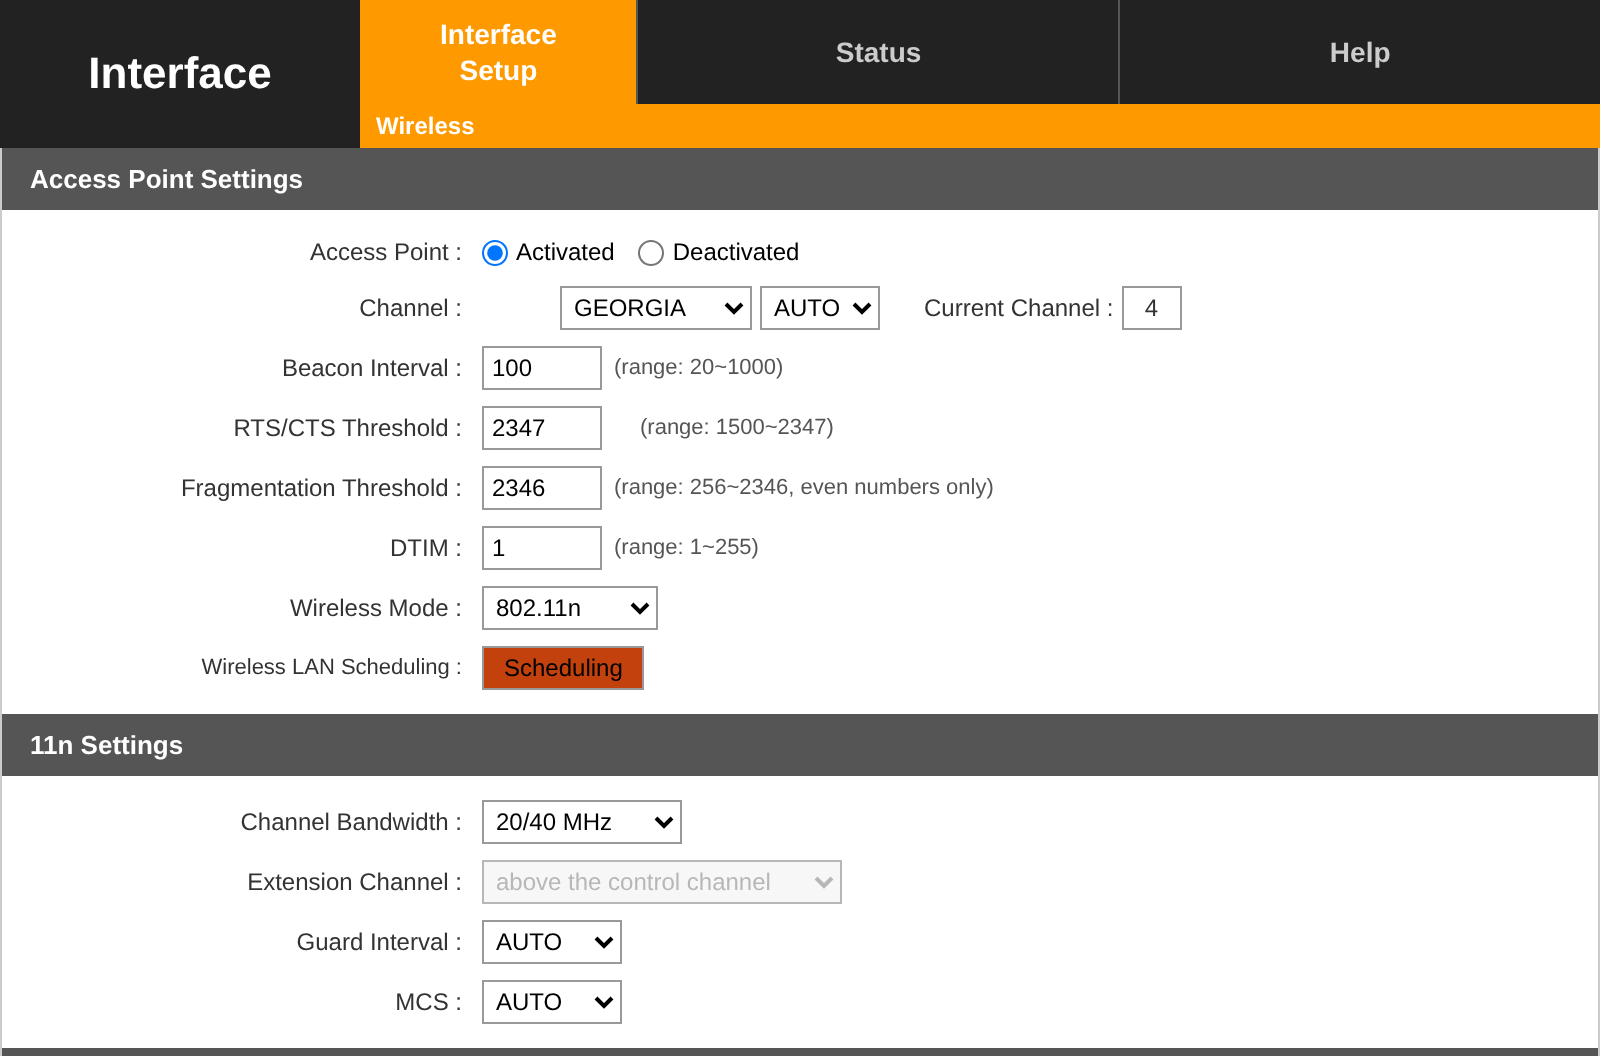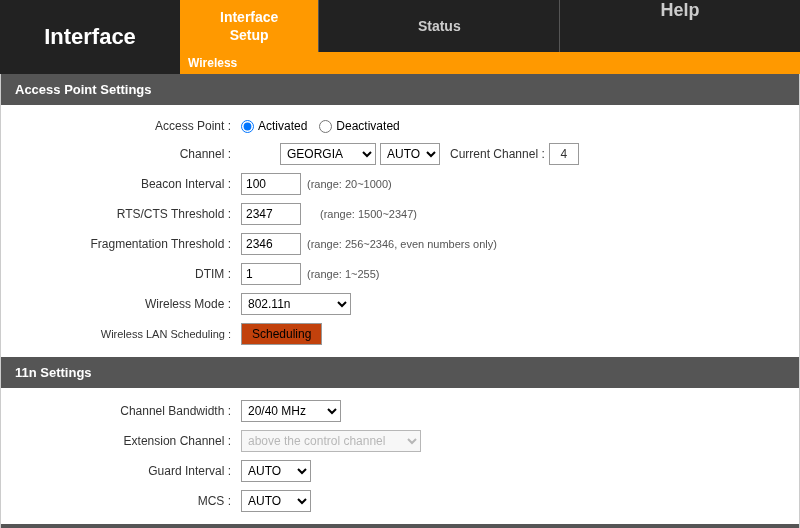--- a/index.html
+++ b/index.html
@@ -15,21 +15,21 @@
   <div style="display:flex; align-items:center; justify-content:center; width:180px; background:#222; color:#fff; font-size:22px; font-weight:bold;">
     <span>Interface</span>
   </div>
   <div style="display:flex; flex-direction:column; flex:1;">
     <div style="display:flex; flex:1;">
       <div style="display:flex; align-items:center; justify-content:center; background:#f90; color:#fff; font-size:14px; font-weight:bold; padding:0 40px; text-align:center; line-height:1.3; white-space:pre-line; cursor:pointer;">Interface
 Setup</div>
       <div style="display:flex; align-items:center; justify-content:center; flex:1; color:#ccc; font-size:14px; font-weight:bold; cursor:pointer; border-left:1px solid #555;">
         <span>Status</span>
       </div>
-      <div style="display:flex; justify-content:center; flex:1; color:#ccc; font-size:18px; font-weight:bold; cursor:pointer; border-left:1px solid #555;">
+      <div style="display:flex; align-items:center; justify-content:center; flex:1; color:#ccc; font-size:14px; font-weight:bold; cursor:pointer; border-left:1px solid #555;">
         <span>Help</span>
       </div>
     </div>
     <div style="background:#f90; padding:4px 0 4px 8px;">
       <span style="color:#fff; font-size:12px; font-weight:bold; cursor:pointer;">Wireless</span>
     </div>
   </div>
 </div>
 
 <div style="border:1px solid #ccc; border-top:none;">
@@ -60,21 +60,21 @@
         <div style="width:220px; text-align:right; padding-right:10px; color:#333; font-size:12px;">
           <span>Channel :</span>
         </div>
         <div style="display:flex; align-items:center; gap:4px;">
           <select style="width:96px; height:22px; font-size:12px; border:1px solid #999;">
             <option>GEORGIA</option>
           </select>
           <select style="width:60px; height:22px; font-size:12px; border:1px solid #999;">
             <option>AUTO</option>
           </select>
-          <span style="margin-left:6px; font-size:12px; color:#333;">
+          <span style="margin-left:18px; font-size:12px; color:#333;">
             <span>Current Channel :</span>
           </span>
           <div style="border:1px solid #999; background:#fff; width:30px; height:22px; display:inline-flex; align-items:center; justify-content:center; font-size:12px; color:#333;">
             <span>4</span>
           </div>
         </div>
       </div>
 
       <div style="display:flex; align-items:center; padding:4px 20px; min-height:26px;">
         <div style="width:220px; text-align:right; padding-right:10px; color:#333; font-size:12px;">
@@ -122,21 +122,21 @@
             <span>(range: 1~255)</span>
           </span>
         </div>
       </div>
 
       <div style="display:flex; align-items:center; padding:4px 20px; min-height:26px;">
         <div style="width:220px; text-align:right; padding-right:10px; color:#333; font-size:12px;">
           <span>Wireless Mode :</span>
         </div>
         <div style="display:flex; align-items:center; gap:6px;">
-          <select style="width:110px; height:22px; font-size:12px; border:1px solid #999;">
+          <select style="width:88px; height:22px; font-size:12px; border:1px solid #999;">
             <option>802.11n</option>
             <option>802.11b</option>
             <option>802.11g</option>
             <option>802.11b/g</option>
             <option>802.11g/n</option>
             <option>802.11b/g/n</option>
           </select>
         </div>
       </div>
 

